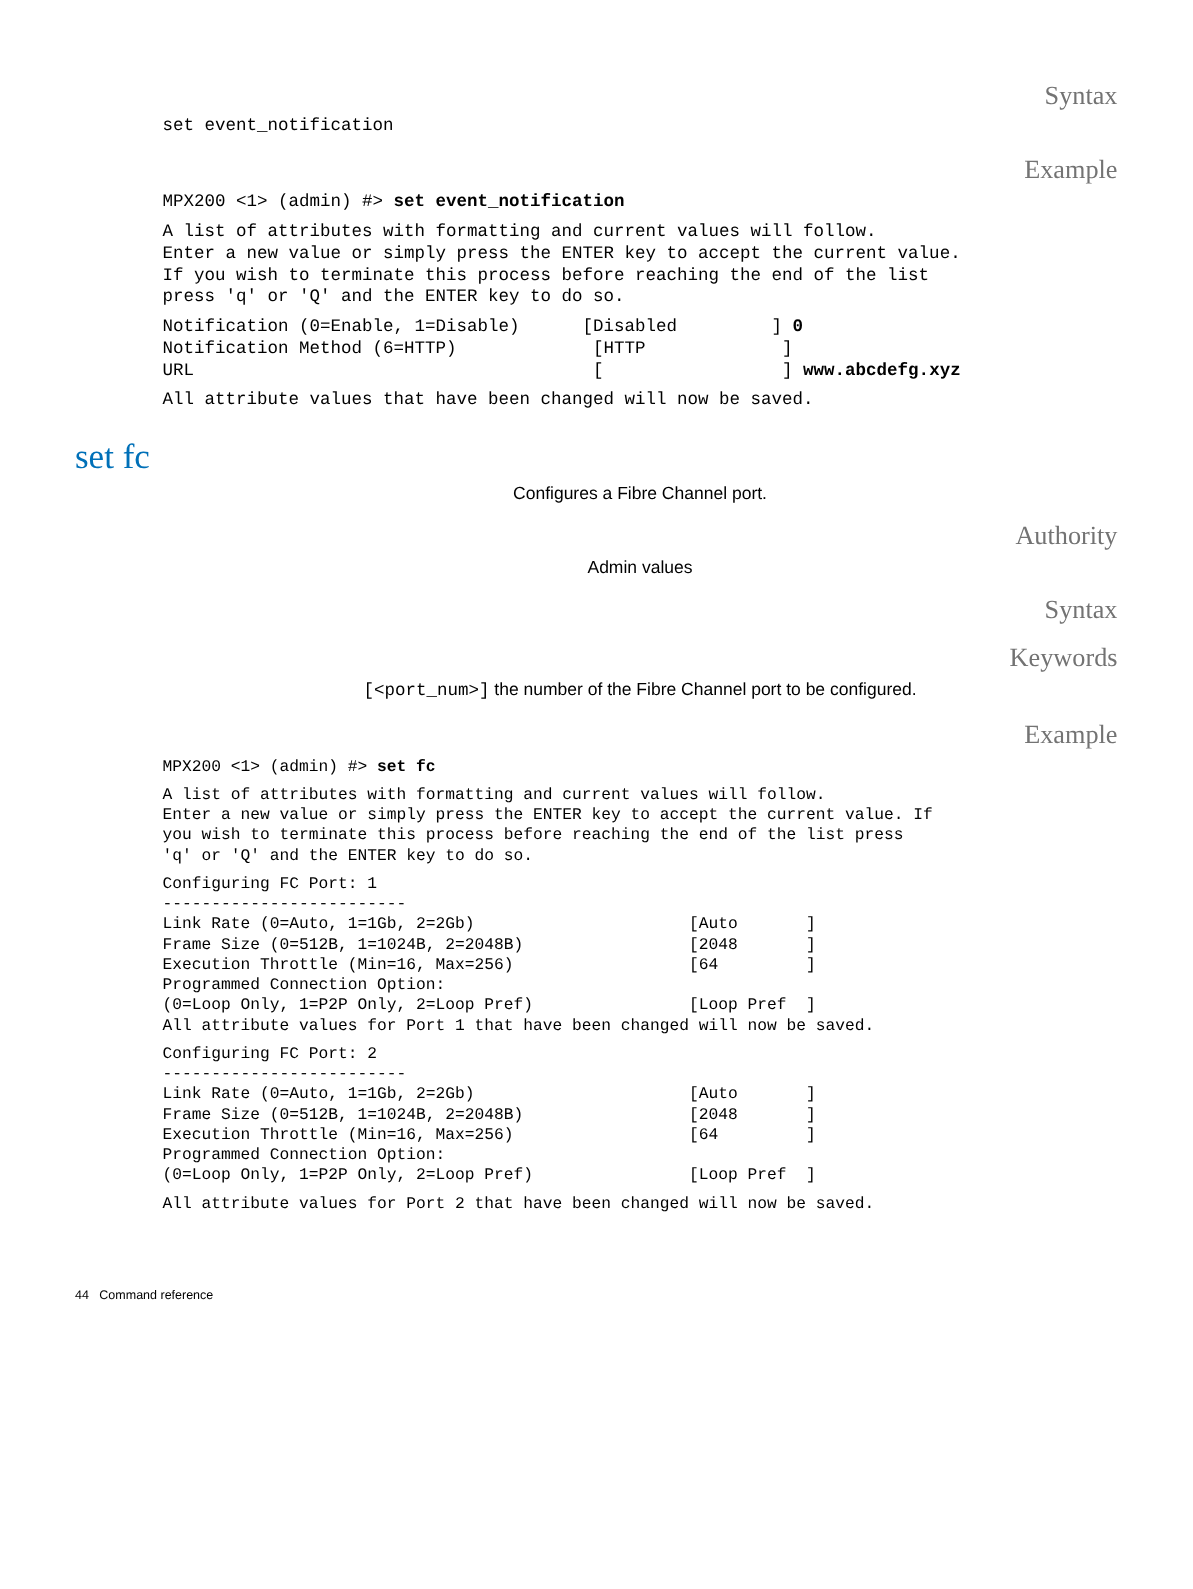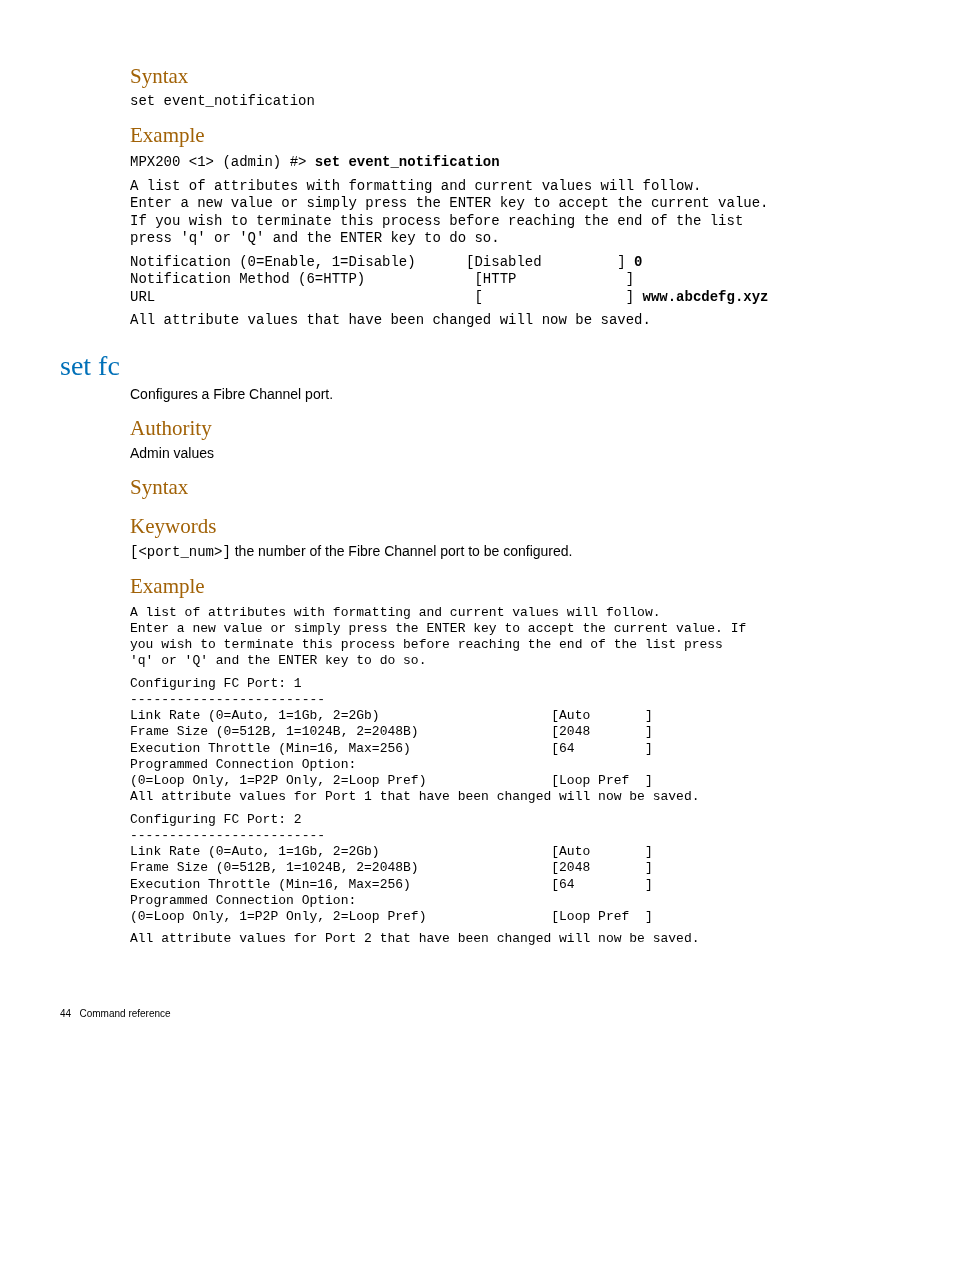--- a/index.html
+++ b/index.html
@@ -19,26 +19,28 @@
     font-weight: normal;
     font-size: 28px;
     color: #0070b8;
     margin: 0 0 4px 0;
     padding-left: 0;
   }
   h3.sub-heading {
     font-family: "Times New Roman", Times, serif;
     font-weight: normal;
     font-size: 21px;
-    color: #a16207;
+    color: #737373;
     margin: 14px 0 4px 0;
+    text-align: right;
   }
   p.body {
     margin: 4px 0 8px 0;
     font-size: 14px;
+    text-align: center;
   }
   .mono {
     font-family: "Courier New", Courier, monospace;
     font-size: 14px;
     white-space: pre;
     margin: 4px 0;
   }
   .mono-block {
     font-family: "Courier New", Courier, monospace;
     font-size: 14px;
@@ -84,20 +86,21 @@
 
   <h3 class="sub-heading">Authority</h3>
   <p class="body">Admin values</p>
 
   <h3 class="sub-heading">Syntax</h3>
 
   <h3 class="sub-heading">Keywords</h3>
   <p class="body"><span class="mono" style="white-space:normal;">[&lt;port_num&gt;]</span><span> the number of the Fibre Channel port to be configured.</span></p>
 
   <h3 class="sub-heading">Example</h3>
+  <div class="mono-block-sm"><span>MPX200 &lt;1&gt; (admin) #&gt; </span><span class="bold">set fc</span></div>
   <div class="mono-block-sm">A list of attributes with formatting and current values will follow.
 Enter a new value or simply press the ENTER key to accept the current value. If
 you wish to terminate this process before reaching the end of the list press
 'q' or 'Q' and the ENTER key to do so.</div>
   <div class="mono-block-sm">Configuring FC Port: 1
 -------------------------
 Link Rate (0=Auto, 1=1Gb, 2=2Gb)                      [Auto       ]
 Frame Size (0=512B, 1=1024B, 2=2048B)                 [2048       ]
 Execution Throttle (Min=16, Max=256)                  [64         ]
 Programmed Connection Option:

